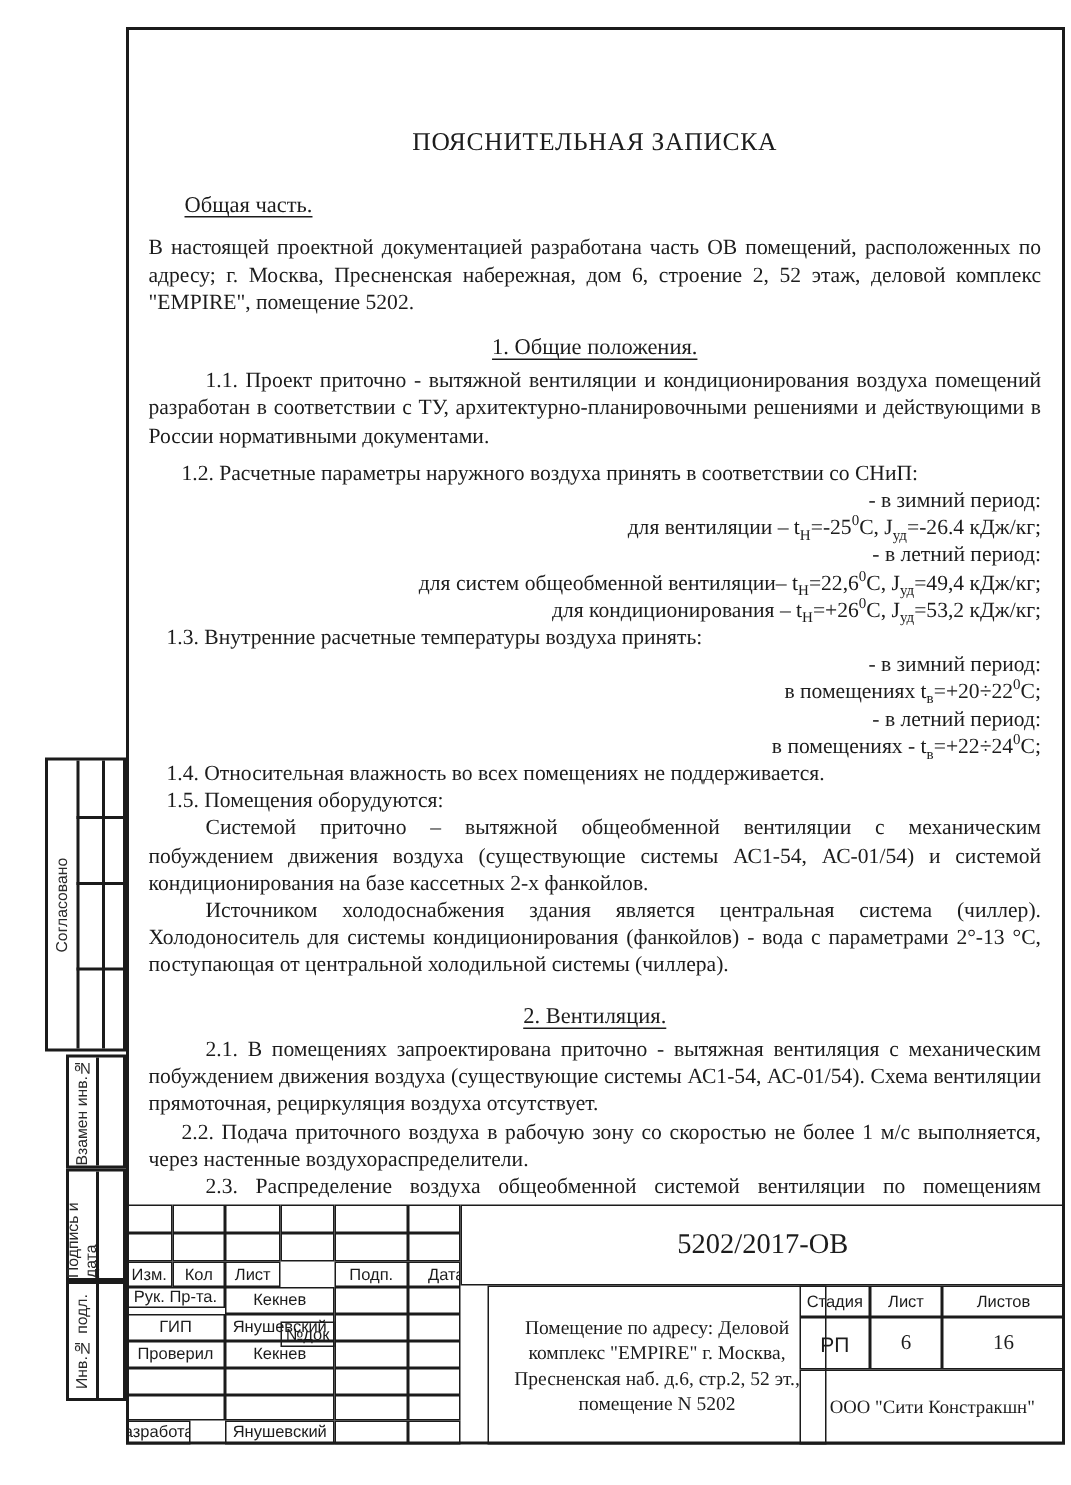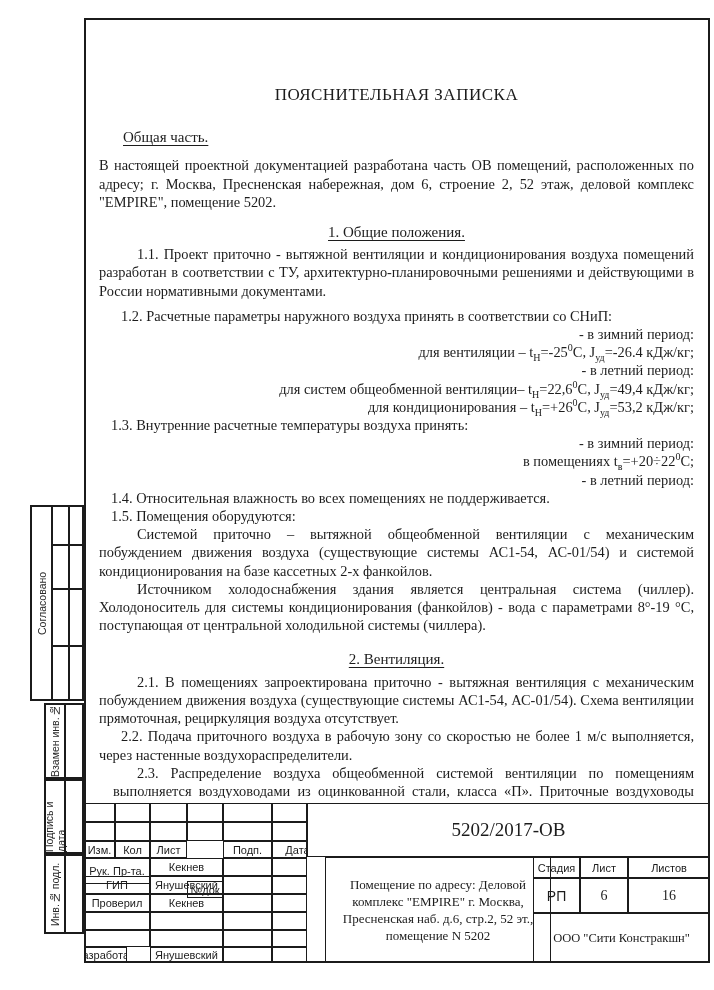--- a/index.html
+++ b/index.html
@@ -90,24 +90,25 @@
   <p class="ind22 gap-s">1.2. Расчетные параметры наружного воздуха принять в соответствии со СНиП:</p>
   <div class="ln ml28">- в зимний период:</div>
   <div class="ln ml18"><span>для вентиляции – t</span><sub>Н</sub><span>=-25</span><sup>0</sup><span>С, J</span><sub>уд</sub><span>=-26.4 кДж/кг;</span></div>
   <div class="ln ml28">- в летний период:</div>
   <div class="ln ml18"><span>для систем общеобменной вентиляции– t</span><sub>Н</sub><span>=22,6</span><sup>0</sup><span>С, J</span><sub>уд</sub><span>=49,4 кДж/кг;</span></div>
   <div class="ln ml18"><span>для кондиционирования – t</span><sub>Н</sub><span>=+26</span><sup>0</sup><span>С, J</span><sub>уд</sub><span>=53,2 кДж/кг;</span></div>
   <p class="ind12">1.3. Внутренние расчетные температуры воздуха принять:</p>
   <div class="ln ml28">- в зимний период:</div>
   <div class="ln ml48"><span>в помещениях  t</span><sub>в</sub><span>=+20÷22</span><sup>0</sup><span>С;</span></div>
   <div class="ln ml28">- в летний период:</div>
+  <div class="ln ml48"><span>в  помещениях  - t</span><sub>в</sub><span>=+22÷24</span><sup>0</sup><span>С;</span></div>
   <p class="ind12">1.4. Относительная влажность во всех помещениях не поддерживается.</p>
   <p class="ind12">1.5. Помещения оборудуются:</p>
   <p class="ind38">Системой приточно – вытяжной общеобменной  вентиляции с механическим побуждением движения воздуха (существующие системы АС1-54, АС-01/54) и системой кондиционирования на базе кассетных 2-х фанкойлов.</p>
-  <p class="ind38">Источником холодоснабжения здания является центральная система (чиллер). Холодоноситель для системы кондиционирования (фанкойлов) - вода с параметрами 8°-19 °С, поступающая от центральной холодильной системы (чиллера).</p>
+  <p class="ind38">Источником холодоснабжения здания является центральная система (чиллер). Холодоноситель для системы кондиционирования (фанкойлов) - вода с параметрами 2°-13 °С, поступающая от центральной холодильной системы (чиллера).</p>
 
   <div class="h-center u" style="margin-top:16px;">2. Вентиляция.</div>
   <p class="ind38">2.1. В помещениях запроектирована  приточно - вытяжная вентиляция с механическим побуждением движения воздуха (существующие системы АС1-54, АС-01/54). Схема вентиляции прямоточная, рециркуляция воздуха отсутствует.</p>
   <p class="ind22">2.2. Подача приточного воздуха в рабочую зону со скоростью не более 1 м/с  выполняется, через  настенные воздухораспределители.</p>
   <p class="hang">2.3. Распределение воздуха общеобменной системой вентиляции по помещениям выполняется воздуховодами из оцинкованной стали, класса «П». Приточные воздуховоды теплоизолируются теплоизоляционным материалом толщиной 5 мм.</p>
 </div>
 
 <div class="abs stamp">
 
   <div class="cell" style="left:0;    top:0;  width:31px; height:19px;"></div>
@@ -123,21 +124,21 @@
   <div class="cell" style="left:139px;top:19px; width:49px; height:19px;"></div>
   <div class="cell" style="left:188px;top:19px; width:35px; height:19px;"></div>
 
   <div class="cell" style="left:0;    top:38px; width:31px; height:17px;">Изм.</div>
   <div class="cell" style="left:31px; top:38px; width:35px; height:17px;">Кол</div>
   <div class="cell" style="left:66px; top:38px; width:37px; height:17px;">Лист</div>
   <div class="cell" style="left:103px;top:38px; width:36px; height:17px;margin-top:40px;">№док</div>
   <div class="cell" style="left:139px;top:38px; width:49px; height:17px;">Подп.</div>
   <div class="cell" style="left:188px;top:38px; width:35px; height:17px;padding-left:16px;">Дата</div>
 
-  <div class="cell" style="left:0;   top:55px; width:66px; height:26px;">Рук. Пр-та.</div>
+  <div class="cell" style="left:0;   top:55px; width:66px; height:14px;">Рук. Пр-та.</div>
   <div class="cell" style="left:66px;top:55px; width:73px; height:18px;">Кекнев</div>
   <div class="cell" style="left:139px;top:55px; width:49px; height:18px;"></div>
   <div class="cell" style="left:188px;top:55px; width:35px; height:18px;"></div>
 
   <div class="cell" style="left:0;   top:73px; width:66px; height:18px;">ГИП</div>
   <div class="cell" style="left:66px;top:73px; width:73px; height:18px;">Янушевский</div>
   <div class="cell" style="left:139px;top:73px; width:49px; height:18px;"></div>
   <div class="cell" style="left:188px;top:73px; width:35px; height:18px;"></div>
 
   <div class="cell" style="left:0;   top:91px; width:66px; height:18px;">Проверил</div>

